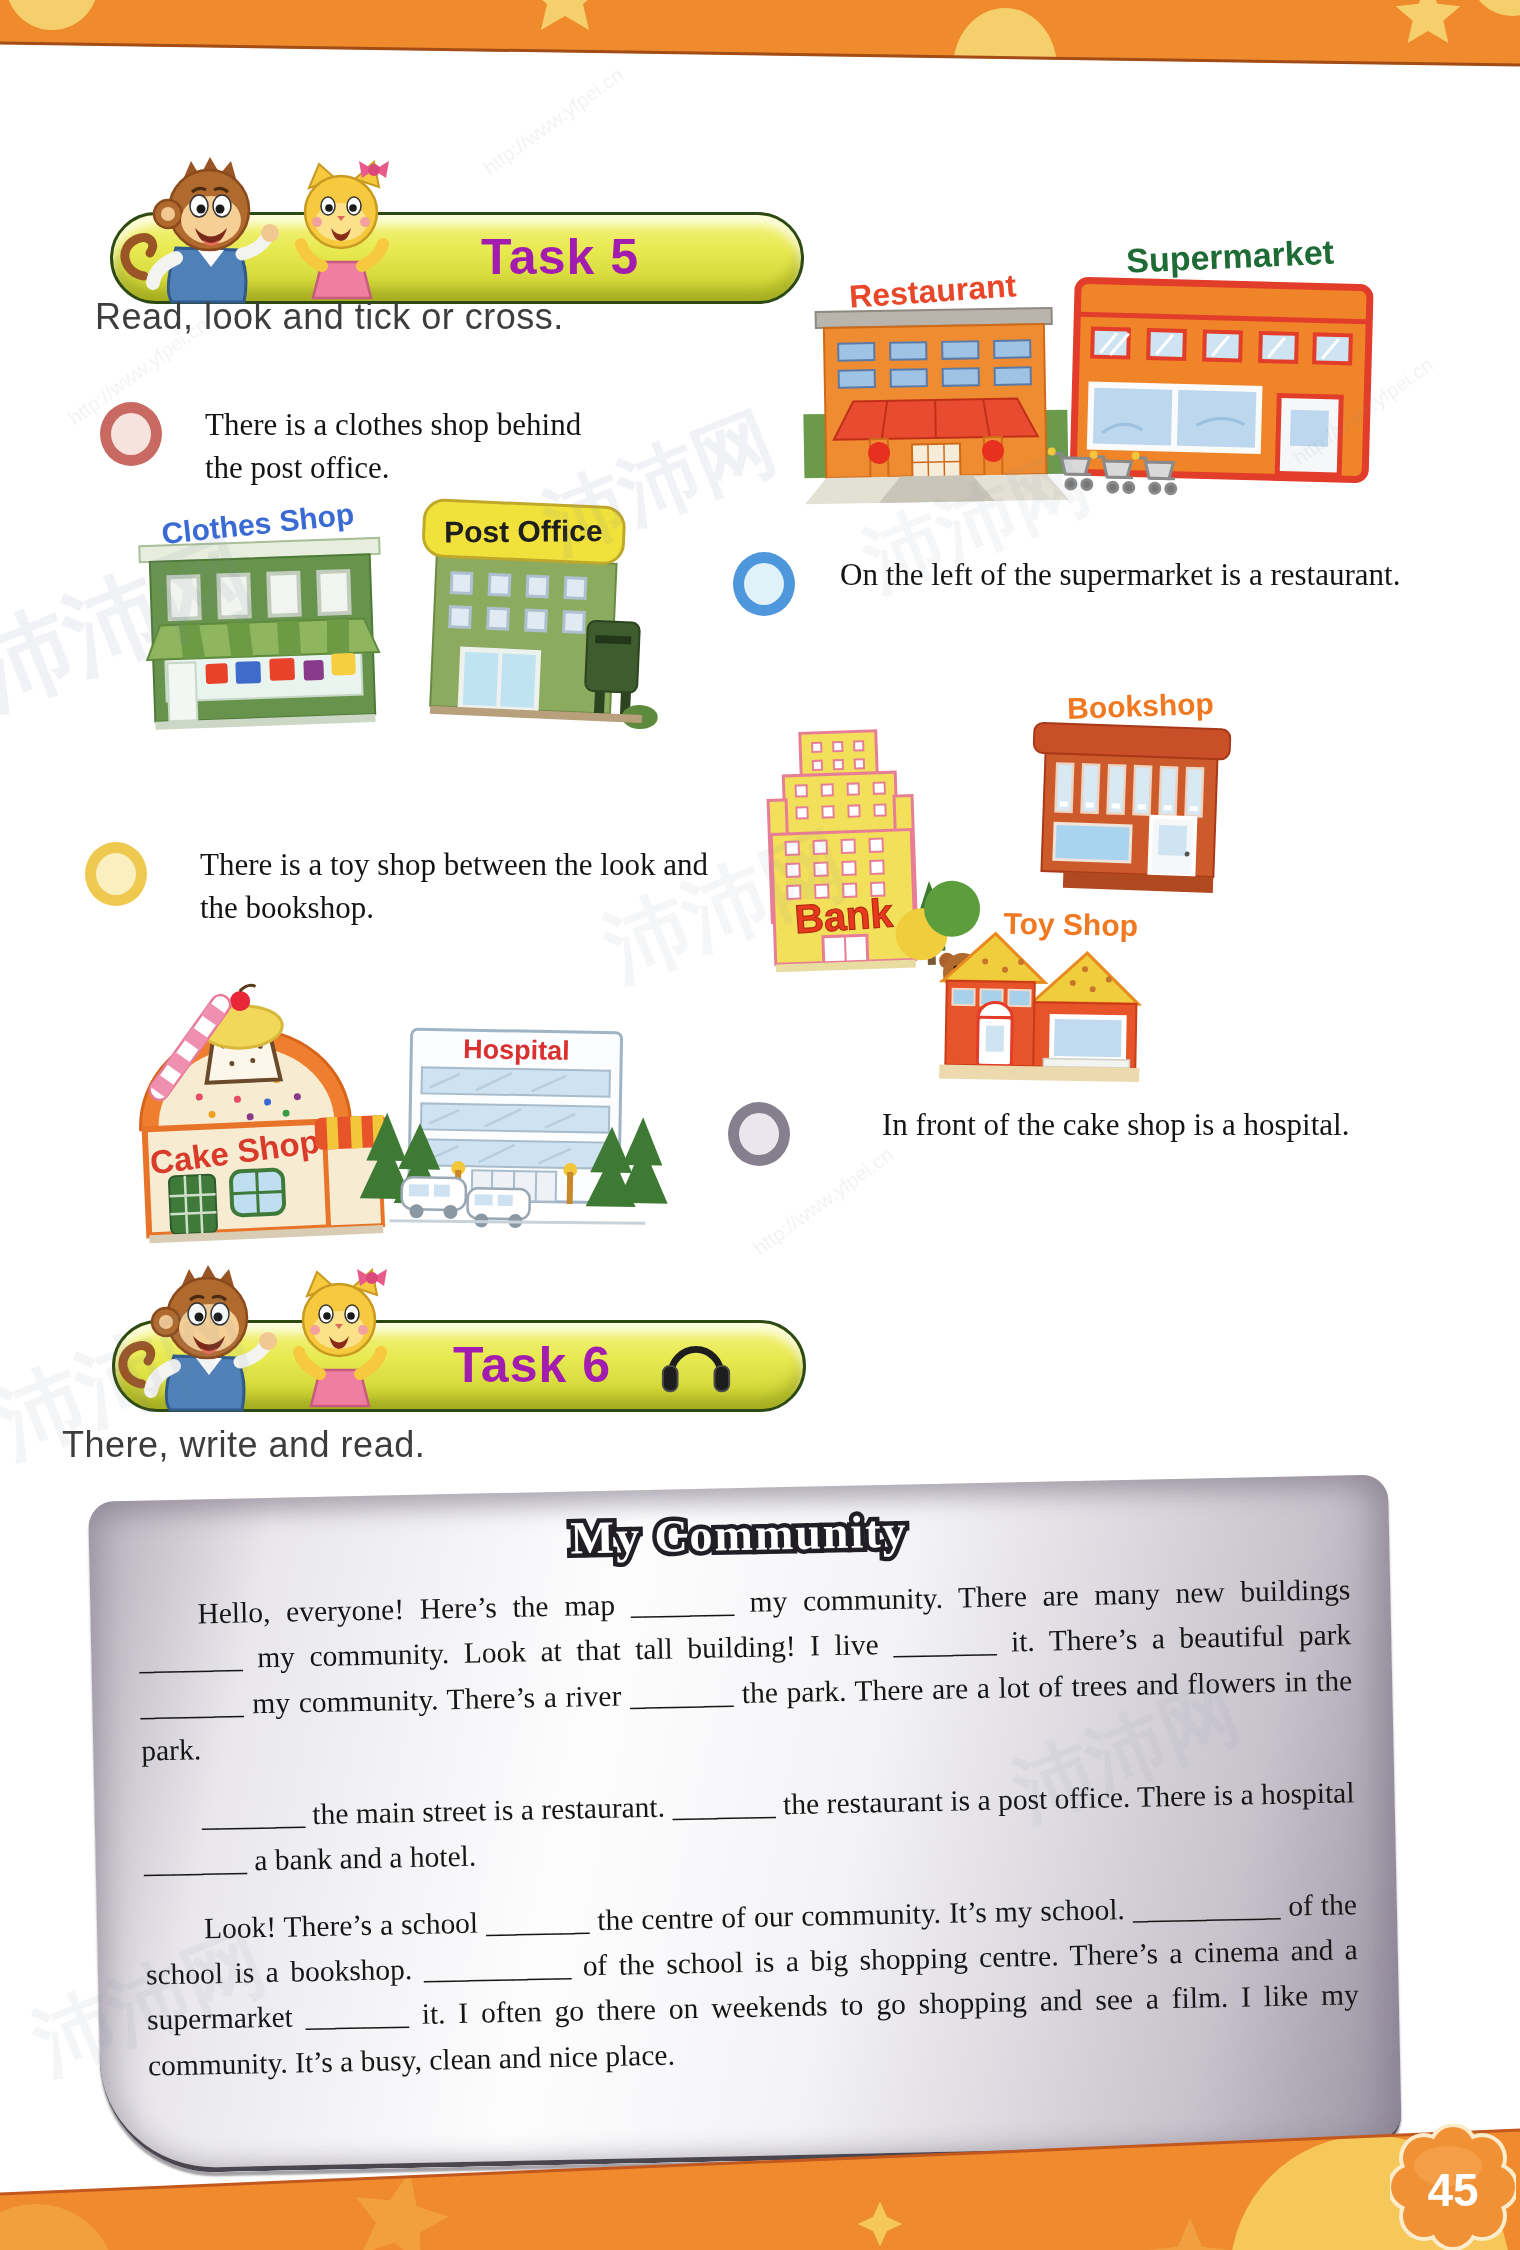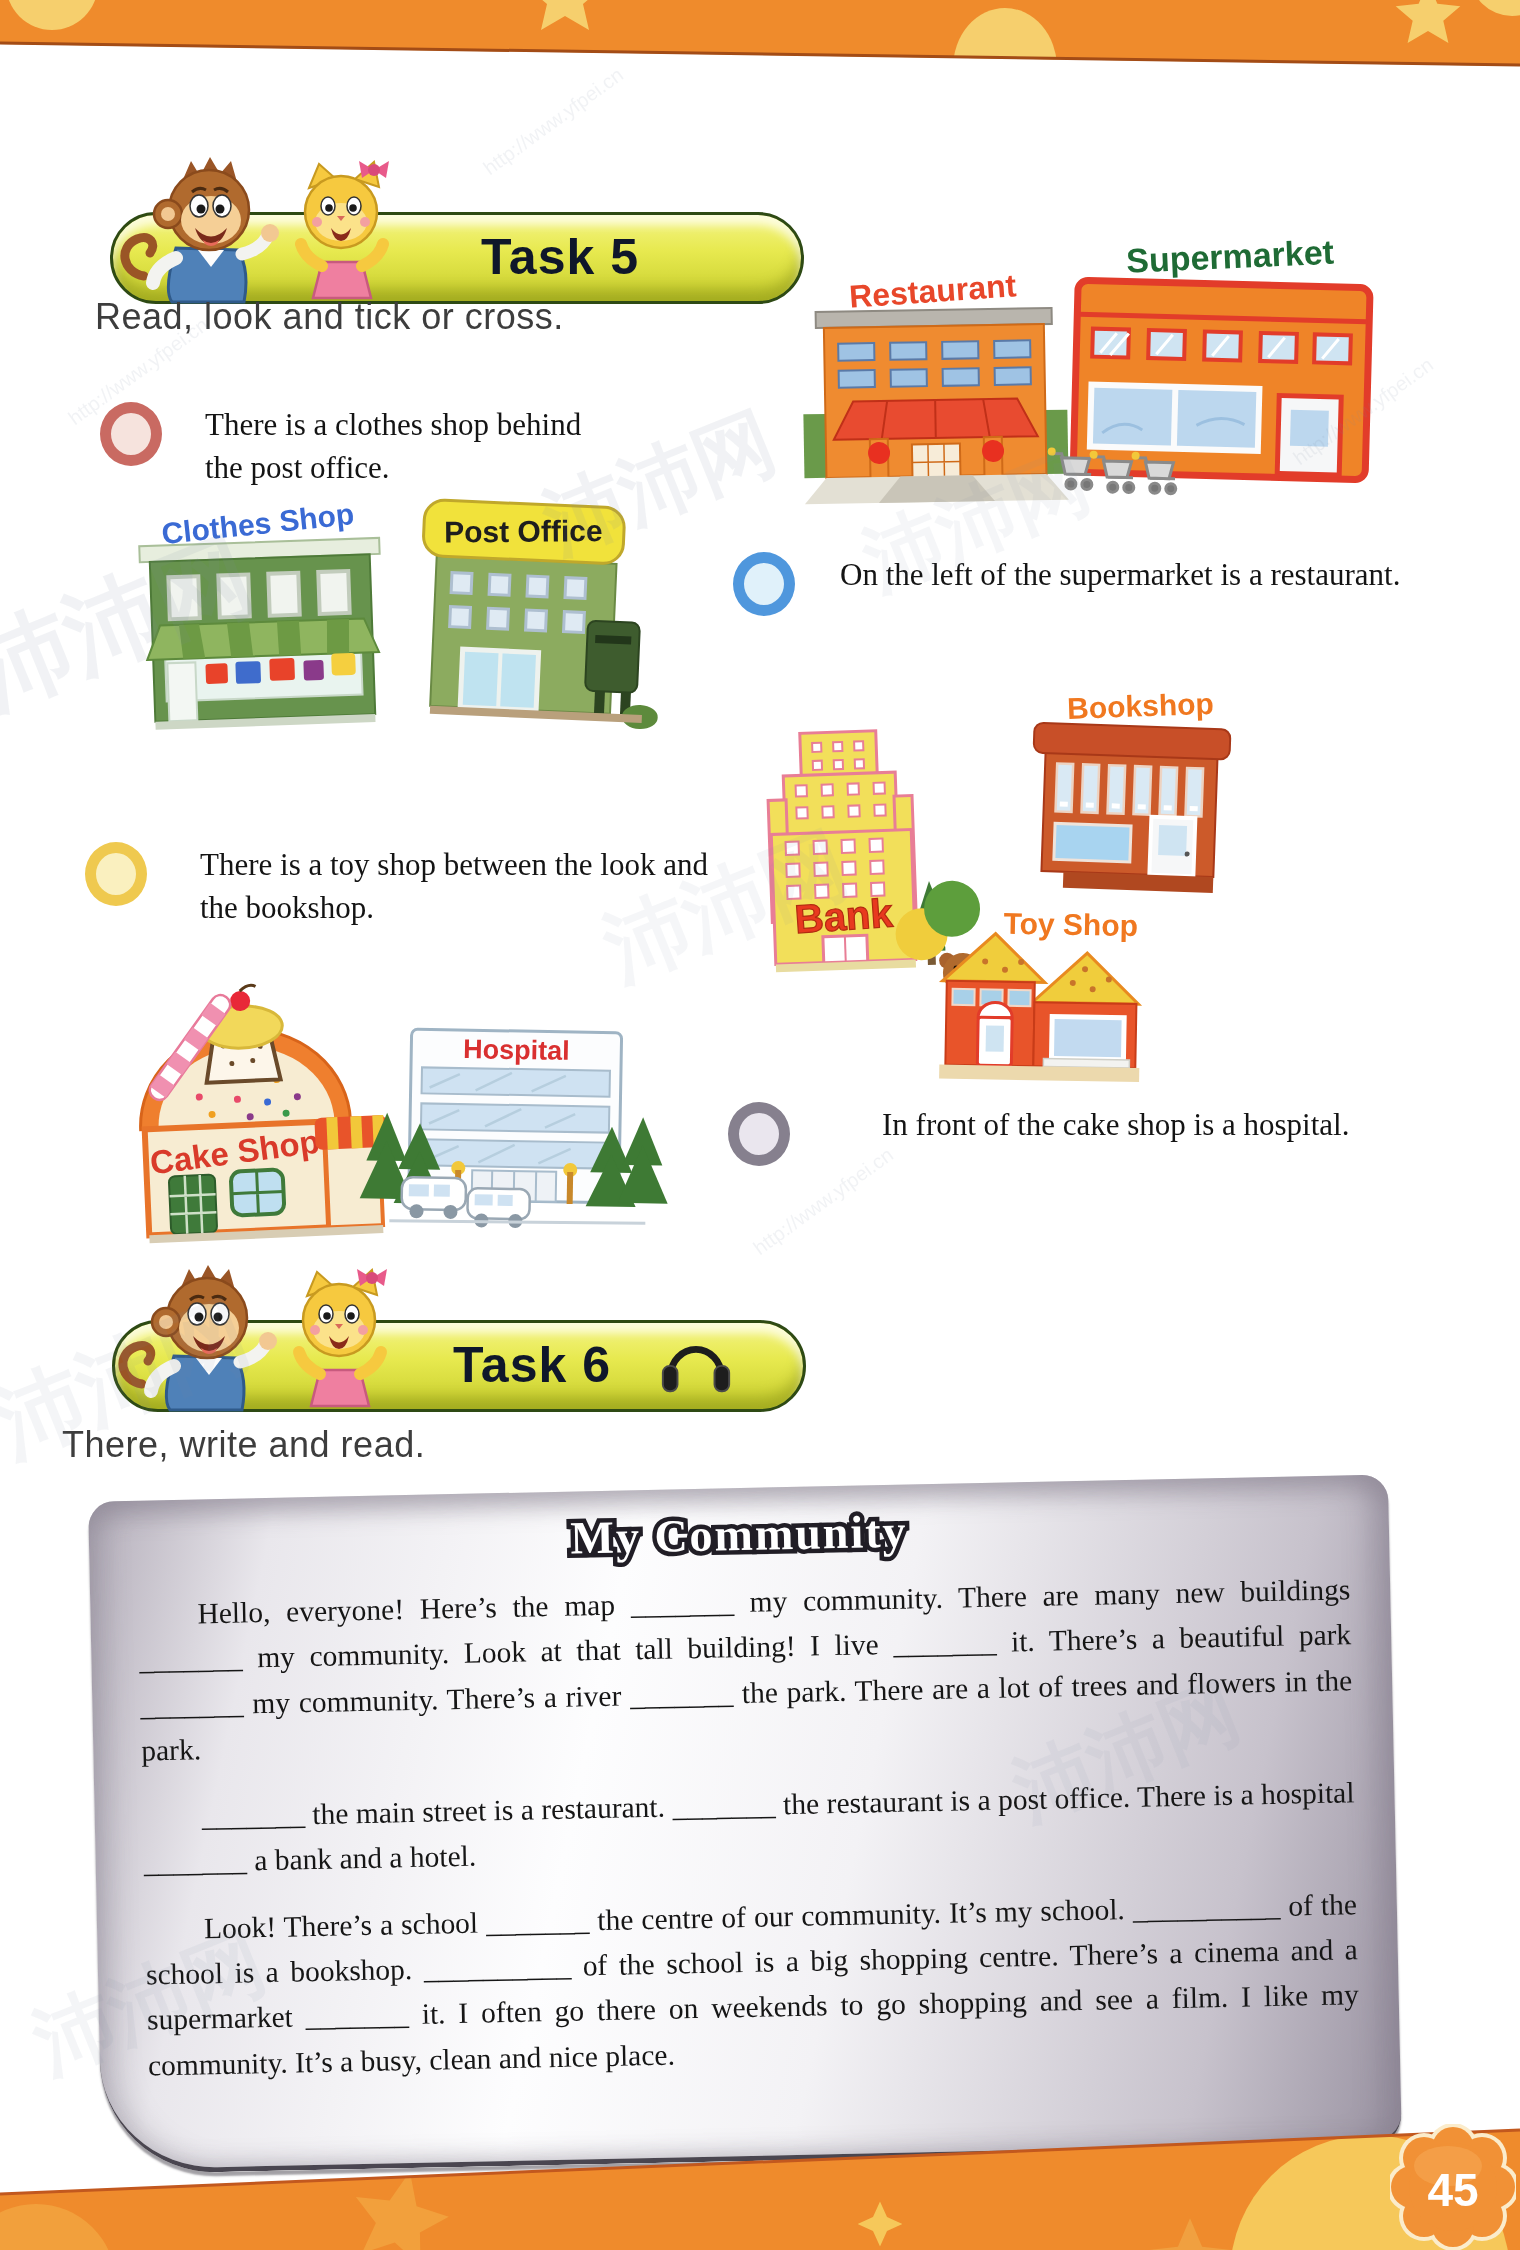--- a/index.html
+++ b/index.html
@@ -13,21 +13,21 @@
   .wm-big{font-size:96px;font-weight:bold;transform:rotate(-22deg);}
   .wm-url{font-size:20px;transform:rotate(-36deg);}
 
   
   .banner{position:absolute;width:700px;height:160px;z-index:2;}
   .banner .pill{position:absolute;left:0;top:64px;width:688px;height:86px;border-radius:46px;
      background:linear-gradient(180deg,#f4f483 0%,#e7e94f 42%,#c8cf2d 100%);
      border:3px solid #2e4a14;
      box-shadow:inset 0 10px 10px rgba(255,255,245,.8), inset 0 -12px 14px rgba(105,115,10,.38);}
   .task-title{position:absolute;top:80px;width:340px;text-align:center;font-size:50px;font-weight:bold;
-     color:#0f172a;letter-spacing:1px;}
+     color:#a21caf;letter-spacing:1px;}
 
   .heading{position:absolute;font-size:36px;font-weight:normal;color:#3d3d3d;letter-spacing:.5px;z-index:2;}
 
   
   .check-circle{position:absolute;width:40px;height:42px;border-radius:50%;
      border:11px solid #999;background:#eee;z-index:2;}
   .item-text{position:absolute;margin:12px;font-family:"Liberation Serif",serif;font-size:31px;
      line-height:1.38;color:#141414;z-index:2;}
 
   .fig{z-index:1;}

